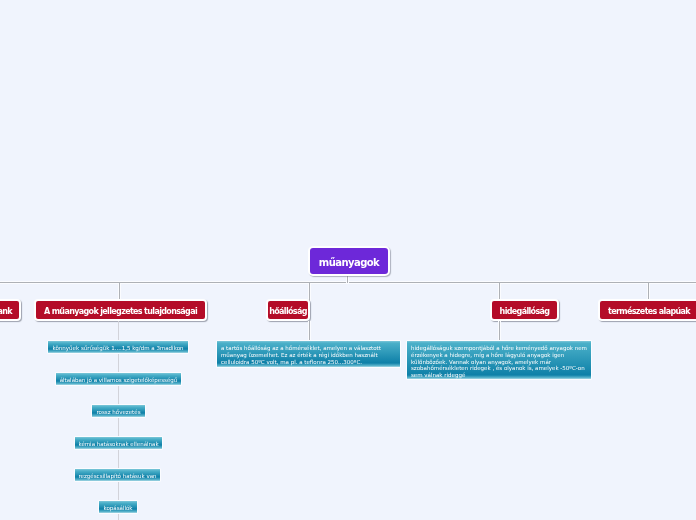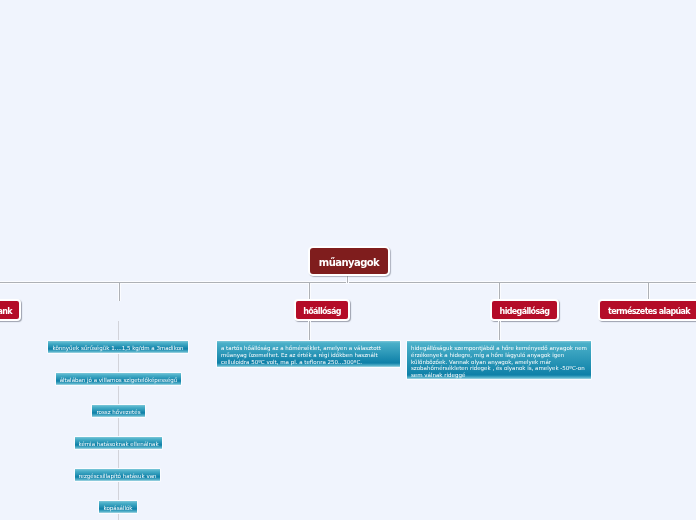--- a/index.html
+++ b/index.html
@@ -1,21 +1,21 @@
 <!DOCTYPE html>
 <html><head>
 <meta charset="utf-8">
 <style>
   html,body{margin:0;padding:0;}
   body{width:696px;height:520px;background:#f0f4fd;overflow:hidden;
        font-family:"DejaVu Sans",sans-serif;-webkit-font-smoothing:antialiased;}
   .canvas{position:relative;width:696px;height:520px;}
   .node{position:absolute;box-sizing:border-box;display:flex;align-items:center;justify-content:center;
         text-align:center;color:#ffffff;white-space:nowrap;}
-  .root{background:#7f1d1d;border:2px solid #fff;border-radius:5px;font-weight:bold;font-size:10px;letter-spacing:-0.55px;padding-top:2px;
+  .root{background:#6d28d9;border:2px solid #fff;border-radius:5px;font-weight:bold;font-size:10px;letter-spacing:-0.55px;padding-top:2px;
         box-shadow:1px 1px 1px rgba(90,95,110,.45);}
   .cat{background:#b40c28;border:2px solid #fff;border-radius:4px;font-weight:bold;font-size:8px;
        letter-spacing:-0.65px;padding-top:2px;box-shadow:1px 1px 1px rgba(90,95,110,.55);}
   .leaf{background:linear-gradient(180deg,#7ec7d9 0px,#4bb0c9 2px,#0e80a8 calc(100% - 4px),#62b9cf calc(100% - 1px),#b5dbe8 100%);
         border:1px solid #fbfcff;border-radius:1px;font-size:5.5px;padding-top:2px;}
   .leafpara{align-items:flex-start;justify-content:flex-start;text-align:left;line-height:6.8px;
             padding:4px 4px 2px 4px;white-space:normal;}
   .hline{position:absolute;background:#aeb1b6;height:1px;
          box-shadow:0 -1px 0 #fbfcff,0 1px 0 #fbfcff;}
   .vline{position:absolute;background:#aeb1b6;width:1px;
@@ -30,21 +30,22 @@
   <div class="vline" style="left:347px;top:274px;height:9px"></div>
 
   <div class="node root" style="left:308px;top:246px;width:82px;height:30px">műanyagok</div>
 
   <div class="vline" style="left:119px;top:283px;height:18px"></div>
   <div class="vline" style="left:309px;top:283px;height:18px"></div>
   <div class="vline" style="left:499px;top:283px;height:18px"></div>
   <div class="vline" style="left:648px;top:283px;height:18px"></div>
 
   <div class="node cat" style="left:-60px;top:299px;width:81px;height:22px;justify-content:flex-end;padding-right:7px">ank</div>
-  <div class="node cat" style="left:294px;top:299px;width:56px;height:22px">hőállóság</div>
+  <div class="node cat" style="left:34px;top:299px;width:173px;height:22px">A műanyagok jellegzetes tulajdonságai</div>
+  <div class="node cat" style="left:266px;top:299px;width:44px;height:22px">hőállóság</div>
   <div class="node cat" style="left:490px;top:299px;width:69px;height:22px">hidegállóság</div>
   <div class="node cat" style="left:598px;top:299px;width:102px;height:22px">természetes alapúak</div>
 
   <div class="vline soft" style="left:118px;top:321px;height:199px"></div>
 
   <div class="node leaf" style="left:47px;top:340px;width:142px;height:14px">könnyűek sűrűségük 1....1,5 kg/dm a 3madikon</div>
   <div class="node leaf" style="left:55px;top:372px;width:127px;height:14px">általában jó a villamos szigetelőképességű</div>
   <div class="node leaf" style="left:91px;top:404px;width:55px;height:14px">rossz hővezetés</div>
   <div class="node leaf" style="left:74px;top:436px;width:89px;height:14px">kémia hatásoknak ellenálnak</div>
   <div class="node leaf" style="left:74px;top:468px;width:87px;height:14px">rezgéscsillapító hatásuk van</div>

